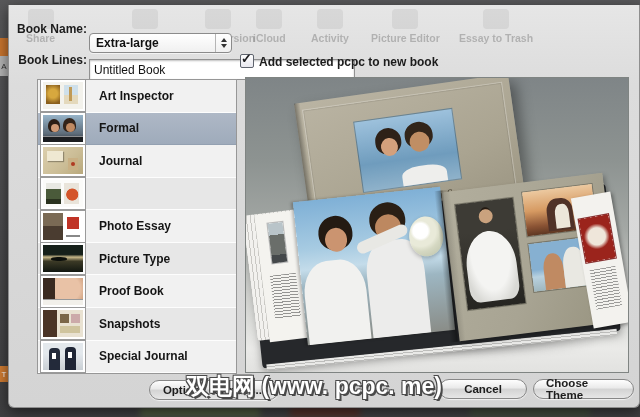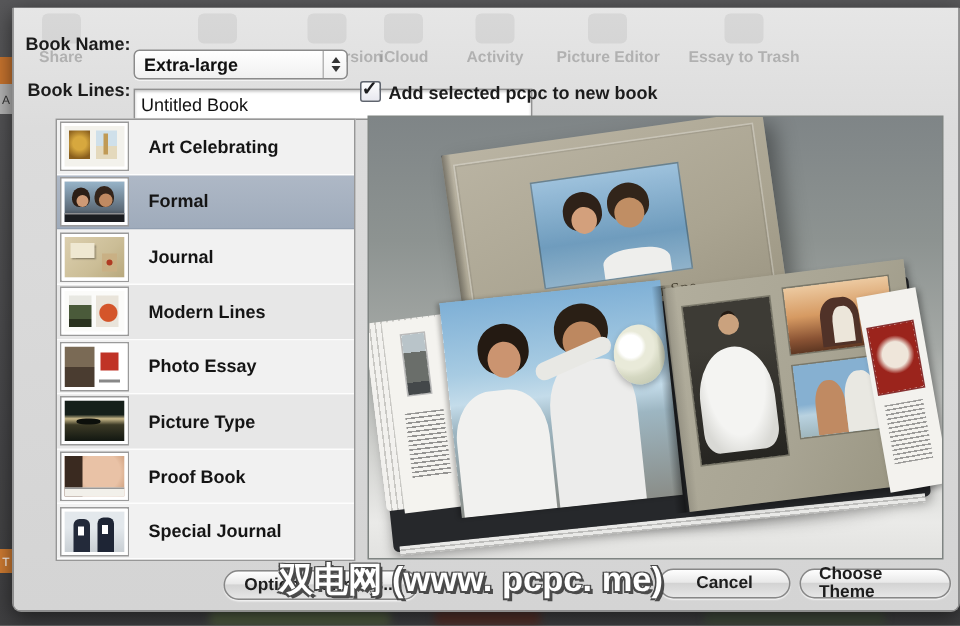--- a/index.html
+++ b/index.html
@@ -251,21 +251,21 @@
 
   <div class="theme-list" id="theme-list">
       <div class="theme-row">
         <span class="thumb t-art">
           <i class="p1"></i>
           <i class="p2"></i>
           <i class="p3"></i>
           <i class="p4"></i>
           <i class="p5"></i>
         </span>
-        <span class="row-label">Art Celebrating</span>
+        <span class="row-label">Art Inspector</span>
       </div>
       <div class="theme-row alt selected">
         <span class="thumb t-formal">
           <i class="p1"></i>
           <i class="p2"></i>
           <i class="p3"></i>
           <i class="p4"></i>
           <i class="p5"></i>
         </span>
         <span class="row-label">Formal</span>
@@ -281,21 +281,20 @@
         <span class="row-label">Journal</span>
       </div>
       <div class="theme-row alt">
         <span class="thumb t-modern">
           <i class="p1"></i>
           <i class="p2"></i>
           <i class="p3"></i>
           <i class="p4"></i>
           <i class="p5"></i>
         </span>
-        <span class="row-label">Modern Lines</span>
       </div>
       <div class="theme-row">
         <span class="thumb t-essay">
           <i class="p1"></i>
           <i class="p2"></i>
           <i class="p3"></i>
           <i class="p4"></i>
           <i class="p5"></i>
         </span>
         <span class="row-label">Photo Essay</span>
@@ -312,20 +311,30 @@
       </div>
       <div class="theme-row">
         <span class="thumb t-proof">
           <i class="p1"></i>
           <i class="p2"></i>
           <i class="p3"></i>
           <i class="p4"></i>
           <i class="p5"></i>
         </span>
         <span class="row-label">Proof Book</span>
+      </div>
+      <div class="theme-row alt">
+        <span class="thumb t-snap">
+          <i class="p1"></i>
+          <i class="p2"></i>
+          <i class="p3"></i>
+          <i class="p4"></i>
+          <i class="p5"></i>
+        </span>
+        <span class="row-label">Snapshots</span>
       </div>
       <div class="theme-row">
         <span class="thumb t-special">
           <i class="p1"></i>
           <i class="p2"></i>
           <i class="p3"></i>
           <i class="p4"></i>
           <i class="p5"></i>
         </span>
         <span class="row-label">Special Journal</span>

